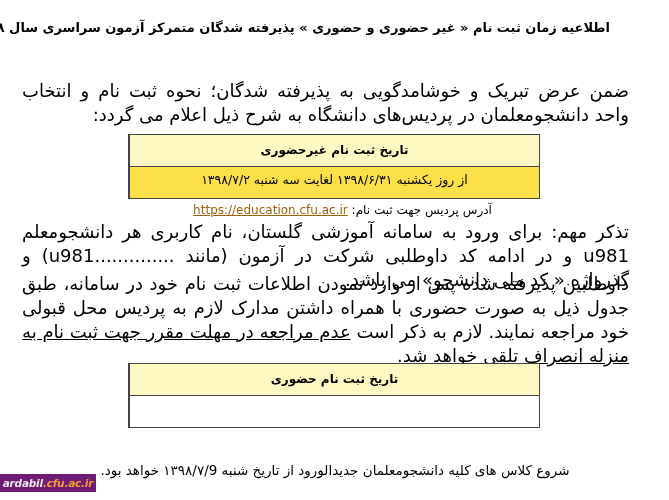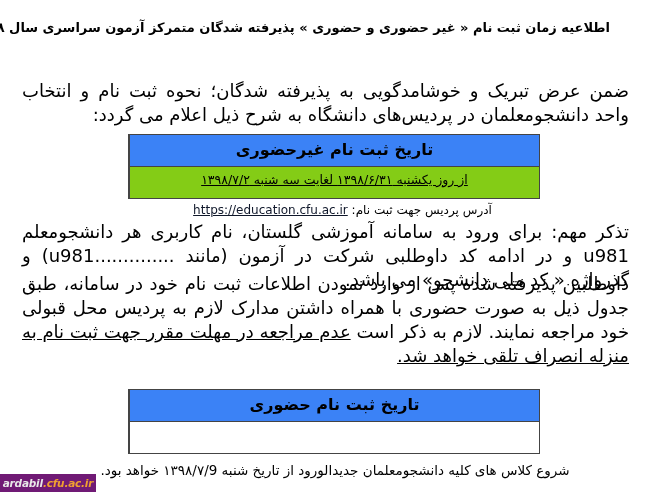--- a/index.html
+++ b/index.html
@@ -42,49 +42,48 @@
     .u { text-decoration: underline; }
     .box {
       position: absolute;
       left: 128px;
       width: 412px;
       border: 1.5px solid #444;
       border-left-width: 2px;
       box-sizing: border-box;
     }
     .box1 { top: 134px; height: 65px; }
-    .box2 { top: 363px; height: 65px; margin-top: 26px; }
+    .box2 { top: 363px; height: 65px; }
     .box-head {
       height: 31px;
-      background: #3b82f6;
+      background: #fef9c3;
       border-bottom: 1.5px solid #444;
       text-align: center;
       font-weight: bold;
-      font-size: 16px;
+      font-size: 12px;
       line-height: 30px;
     }
     .box-body {
       height: 31px;
-      background: #84cc16;
+      background: #fde047;
       text-align: center;
       font-size: 12.5px;
       line-height: 26px;
-      text-decoration: underline;
     }
     .site-line {
       position: absolute;
       top: 199px;
       left: 170px;
       width: 345px;
       text-align: center;
       font-size: 12px;
       line-height: 22px;
     }
     .site-link {
-      color: #0f172a;
+      color: #a16207;
       text-decoration: underline;
       font-family: "DejaVu Sans", sans-serif;
       direction: ltr;
       unicode-bidi: embed;
     }
     .final {
       position: absolute;
       top: 459px;
       left: 55px;
       width: 560px;

